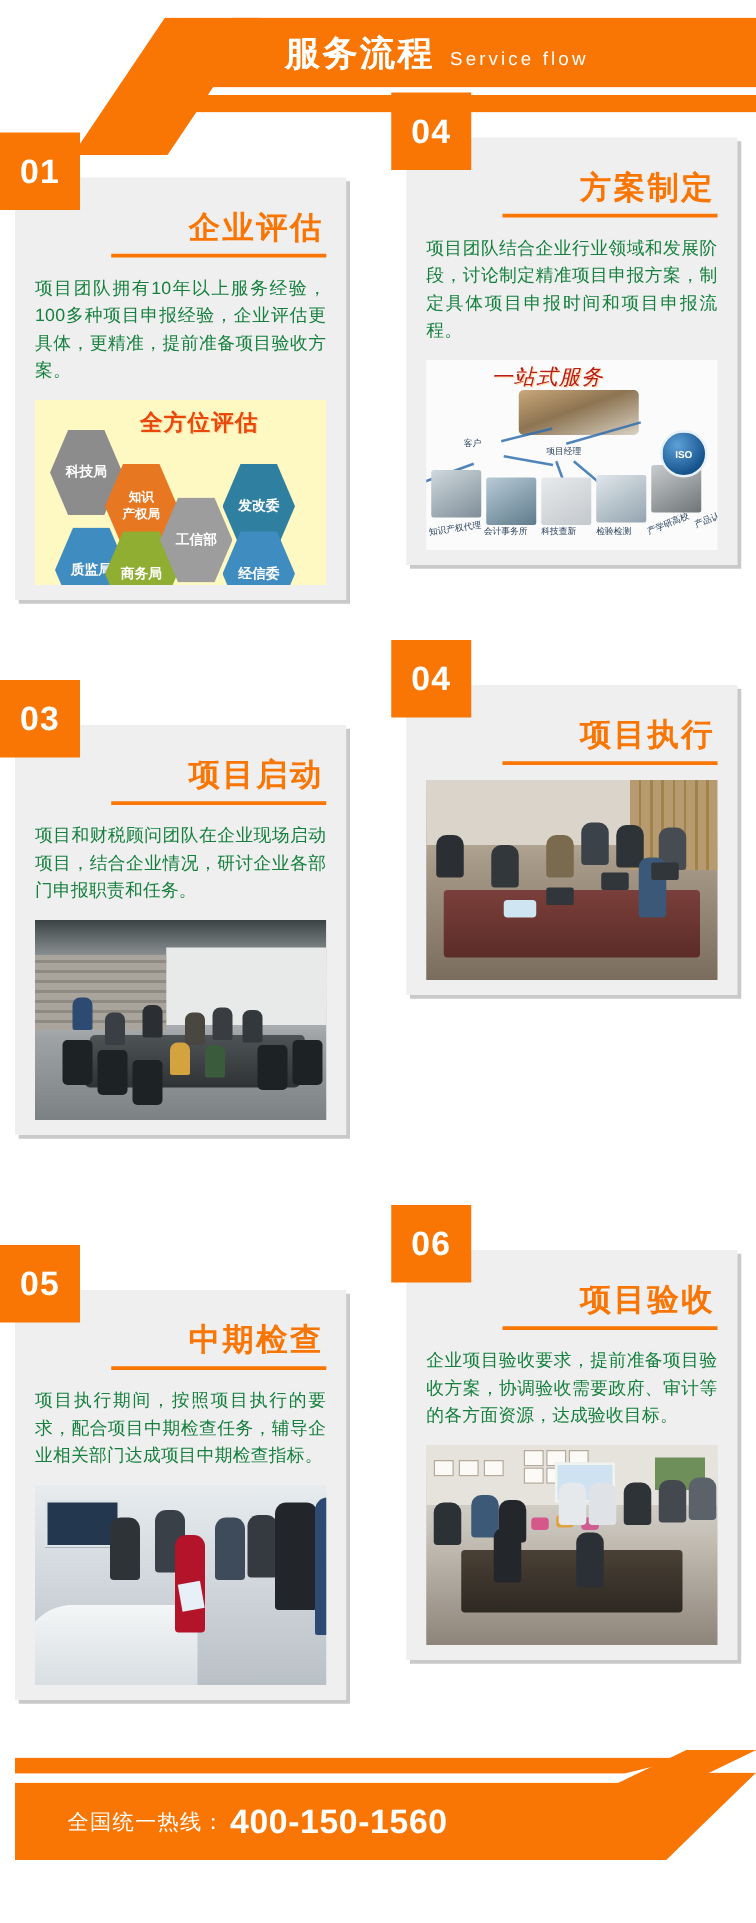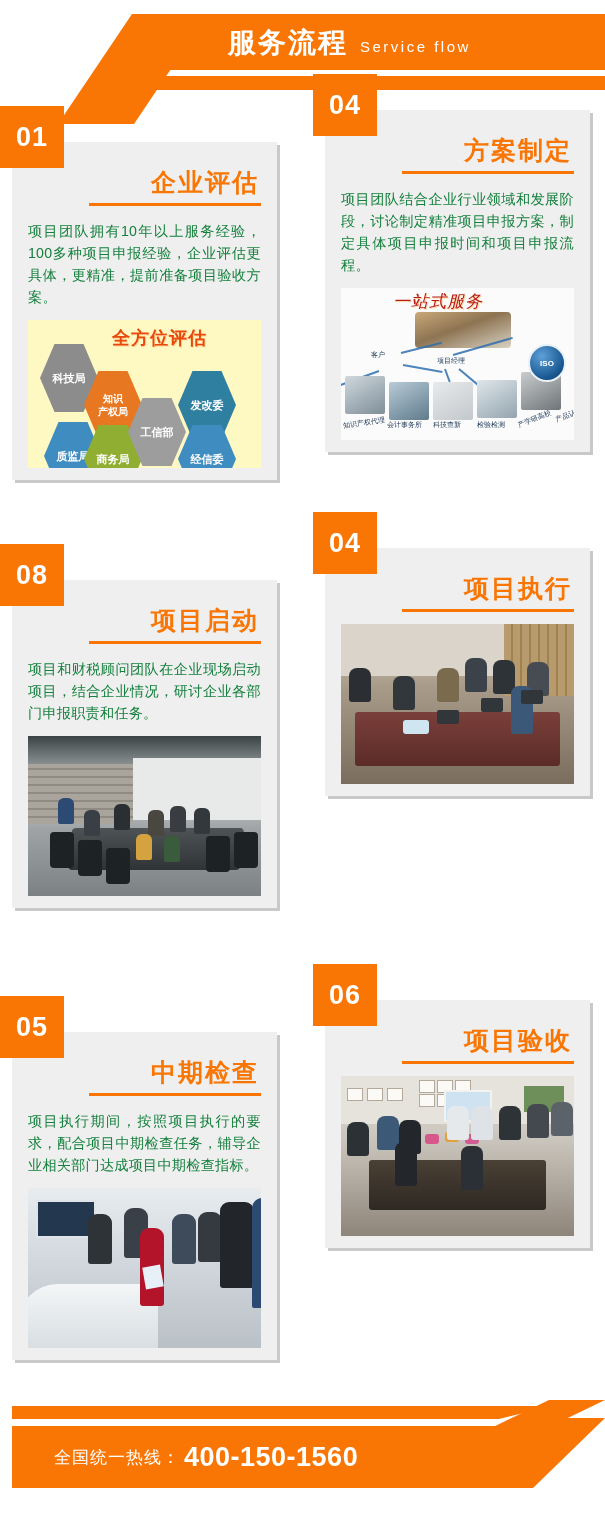--- a/index.html
+++ b/index.html
@@ -236,21 +236,21 @@
         <div class="svc-lbl" style="left:46px;top:132px;">会计事务所</div>
         <div class="svc-lbl" style="left:92px;top:132px;">科技查新</div>
         <div class="svc-lbl" style="left:136px;top:132px;">检验检测</div>
         <div class="svc-lbl" style="left:176px;top:126px;transform:rotate(-22deg);">产学研高校</div>
         <div class="svc-lbl" style="left:214px;top:122px;transform:rotate(-22deg);">产品认证</div>
       </div>
     </div>
   </div>
 
   <div class="card left" id="c3" style="top:580px;">
-    <div class="badge">08</div>
+    <div class="badge">03</div>
     <div class="cbody">
       <div class="ctitle">项目启动</div>
       <div class="ctitle-rule"></div>
       <div class="cdesc">项目和财税顾问团队在企业现场启动项目，结合企业情况，研讨企业各部门申报职责和任务。</div>
       <div class="media photo ph-room">
         <div class="ceil pv"></div>
           <div class="wall pv"></div>
           <div class="brick pv"></div>
         <div class="tbl pv"></div>
         <div class="chr pv" style="left:22px;top:96px;"></div>
@@ -313,20 +313,21 @@
         <div class="pv" style="left:116px;top:78px;width:18px;height:22px;background:#e8f0f7;transform:rotate(-10deg);"></div>
       </div>
     </div>
   </div>
 
   <div class="card right" id="c6" style="top:1000px;">
     <div class="badge">06</div>
     <div class="cbody">
       <div class="ctitle">项目验收</div>
       <div class="ctitle-rule"></div>
+      <div class="cdesc">企业项目验收要求，提前准备项目验收方案，协调验收需要政府、审计等的各方面资源，达成验收目标。</div>
       <div class="media photo ph-conf">
         <div class="wall pv"></div>
         <div class="frm pv" style="left:6px;top:12px;"></div>
           <div class="frm pv" style="left:26px;top:12px;"></div>
         <div class="frm pv" style="left:46px;top:12px;"></div>
         <div class="frm pv" style="left:78px;top:4px;"></div>
           <div class="frm pv" style="left:96px;top:4px;"></div>
         <div class="frm pv" style="left:114px;top:4px;"></div>
         <div class="frm pv" style="left:78px;top:18px;"></div>
           <div class="frm pv" style="left:96px;top:18px;"></div>

